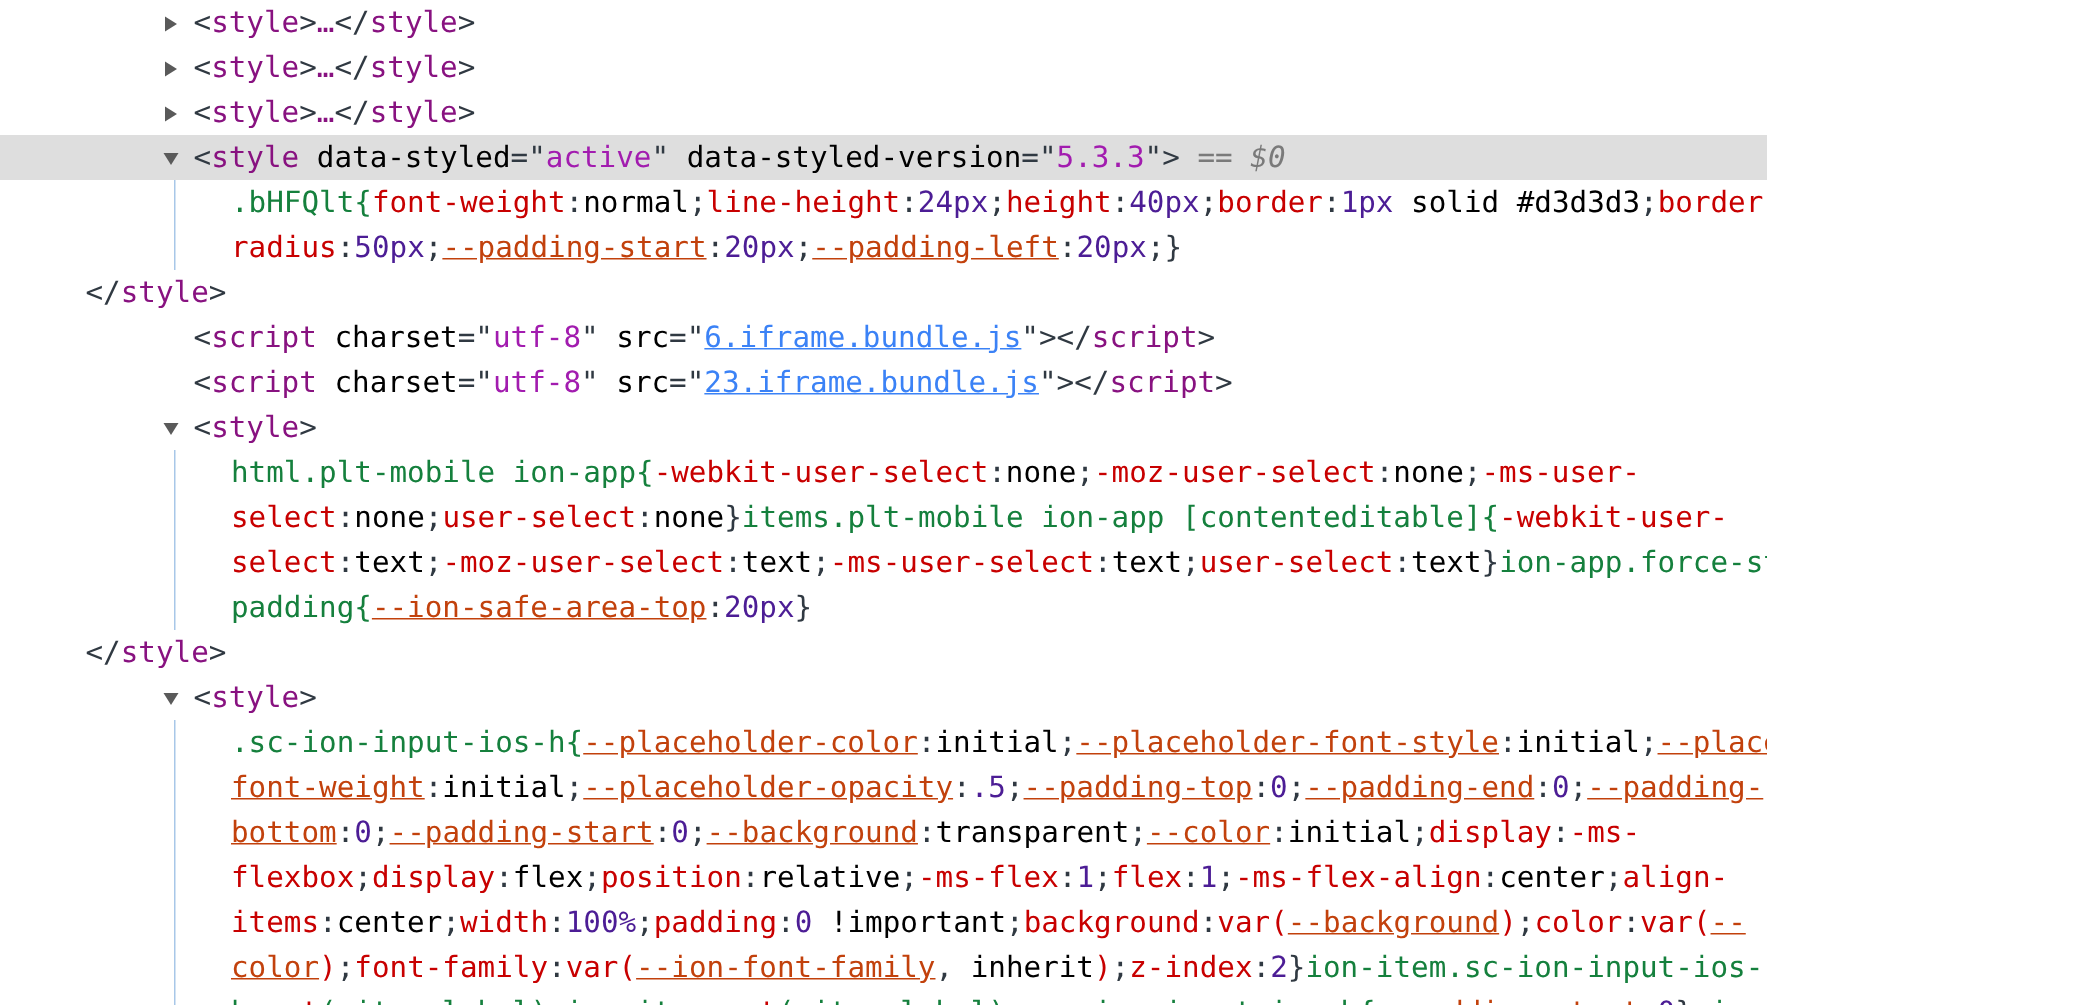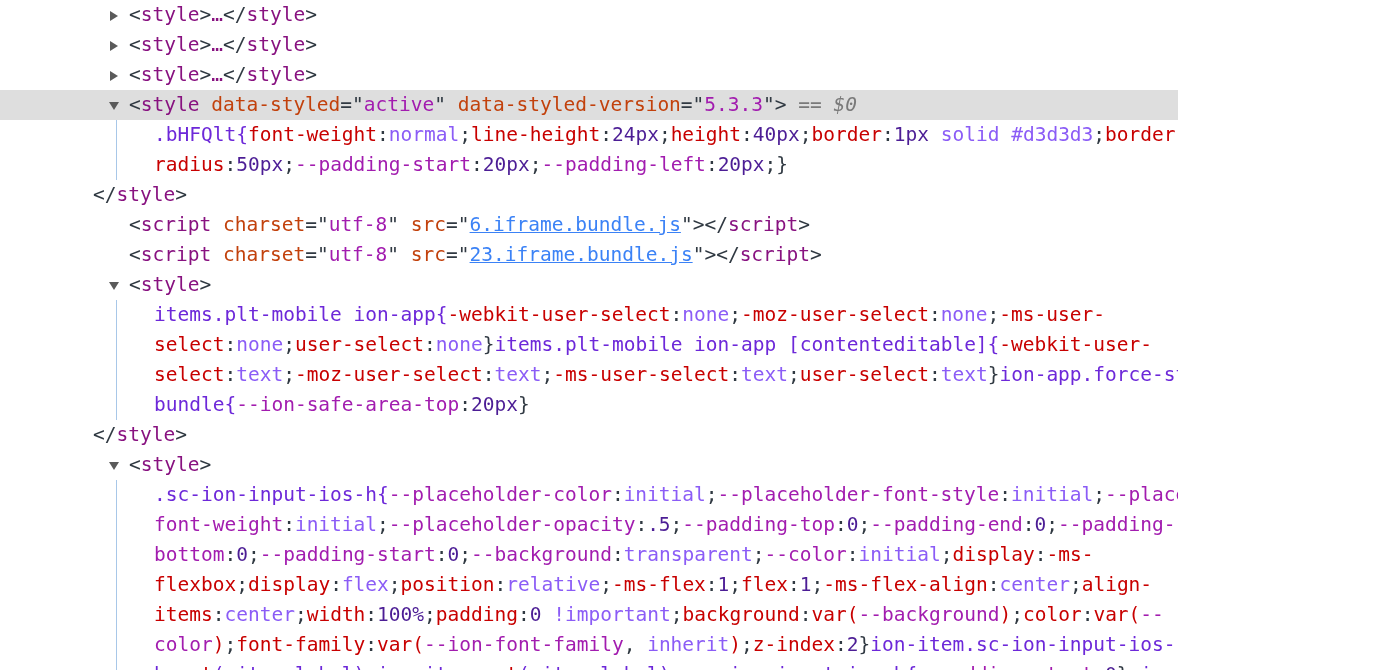--- a/index.html
+++ b/index.html
@@ -33,21 +33,21 @@
     white-space: pre;
     padding-left: 0;
   }
   .row {
     position: relative;
     white-space: pre;
   }
 
   
   .ind-1 { padding-left: 129px; }
-  .ind-1c { padding-left: 93px; }
+  .ind-1c { padding-left: 57px; }
   .ind-2 { padding-left: 154px; }
 
   
   .tri {
     position: absolute;
     width: 0; height: 0;
     left: 110px;
     top: 11px;
   }
   .tri-closed {
@@ -72,30 +72,30 @@
     position: absolute;
     left: 116px;
     top: 0;
     bottom: 0;
     width: 1px;
     background: #a8c7e8;
   }
 
   
   .tag       { color: #881280; }
-  .attr      { color: #c2410c; }
+  .attr      { color: #000000; }
   .attrval   { color: #a21caf; }
   .punct     { color: #303942; }
   .text      { color: #303942; }
   .link      { color: #3b82f6; text-decoration: underline; cursor: pointer; }
   .prop      { color: #c80000; }
   .val-num   { color: #4c1d95; }
-  .val-kw    { color: #8b5cf6; }
-  .val-var   { color: #a21caf; }
-  .sel       { color: #6d28d9; }
+  .val-kw    { color: #000000; }
+  .val-var   { color: #c2410c; text-decoration: underline; }
+  .sel       { color: #15803d; }
   .dollar    { color: #7a7a7a; font-style: italic; }
   .eqeq      { color: #7a7a7a; }
   .ellipsis  { color: #881280; }
 </style>
 </head>
 <body>
 
 <div class="tree" id="tree-root">
     <div class="node">
       <div class="row-head ind-1"><span class="tri tri-closed"></span><span class="punct">&lt;</span><span class="tag">style</span><span class="punct">&gt;</span><span class="ellipsis">…</span><span class="punct">&lt;/</span><span class="tag">style</span><span class="punct">&gt;</span></div>
@@ -116,24 +116,24 @@
     </div>
     <div class="node">
       <div class="row-head ind-1"><span class="punct">&lt;</span><span class="tag">script</span><span class="text"> </span><span class="attr">charset</span><span class="punct">=</span><span class="punct">"</span><span class="attrval">utf-8</span><span class="punct">"</span><span class="text"> </span><span class="attr">src</span><span class="punct">=</span><span class="punct">"</span><span class="link">6.iframe.bundle.js</span><span class="punct">"</span><span class="punct">&gt;</span><span class="punct">&lt;/</span><span class="tag">script</span><span class="punct">&gt;</span></div>
     </div>
     <div class="node">
       <div class="row-head ind-1"><span class="punct">&lt;</span><span class="tag">script</span><span class="text"> </span><span class="attr">charset</span><span class="punct">=</span><span class="punct">"</span><span class="attrval">utf-8</span><span class="punct">"</span><span class="text"> </span><span class="attr">src</span><span class="punct">=</span><span class="punct">"</span><span class="link">23.iframe.bundle.js</span><span class="punct">"</span><span class="punct">&gt;</span><span class="punct">&lt;/</span><span class="tag">script</span><span class="punct">&gt;</span></div>
     </div>
     <div class="node">
       <div class="row-head ind-1"><span class="tri tri-open"></span><span class="punct">&lt;</span><span class="tag">style</span><span class="punct">&gt;</span></div>
       <div class="children guide">
-        <div class="row ind-2"><span class="sel">items.plt-mobile ion-app{</span><span class="prop">-webkit-user-select</span><span class="punct">:</span><span class="val-kw">none</span><span class="punct">;</span><span class="prop">-moz-user-select</span><span class="punct">:</span><span class="val-kw">none</span><span class="punct">;</span><span class="prop">-ms-user-</span></div>
+        <div class="row ind-2"><span class="sel">html.plt-mobile ion-app{</span><span class="prop">-webkit-user-select</span><span class="punct">:</span><span class="val-kw">none</span><span class="punct">;</span><span class="prop">-moz-user-select</span><span class="punct">:</span><span class="val-kw">none</span><span class="punct">;</span><span class="prop">-ms-user-</span></div>
         <div class="row ind-2"><span class="prop">select</span><span class="punct">:</span><span class="val-kw">none</span><span class="punct">;</span><span class="prop">user-select</span><span class="punct">:</span><span class="val-kw">none</span><span class="punct">}</span><span class="sel">items.plt-mobile ion-app [contenteditable]{</span><span class="prop">-webkit-user-</span></div>
         <div class="row ind-2"><span class="prop">select</span><span class="punct">:</span><span class="val-kw">text</span><span class="punct">;</span><span class="prop">-moz-user-select</span><span class="punct">:</span><span class="val-kw">text</span><span class="punct">;</span><span class="prop">-ms-user-select</span><span class="punct">:</span><span class="val-kw">text</span><span class="punct">;</span><span class="prop">user-select</span><span class="punct">:</span><span class="val-kw">text</span><span class="punct">}</span><span class="sel">ion-app.force-statusb</span></div>
-        <div class="row ind-2"><span class="sel">bundle{</span><span class="val-var">--ion-safe-area-top</span><span class="punct">:</span><span class="val-num">20px</span><span class="punct">}</span></div>
+        <div class="row ind-2"><span class="sel">padding{</span><span class="val-var">--ion-safe-area-top</span><span class="punct">:</span><span class="val-num">20px</span><span class="punct">}</span></div>
       </div>
       <div class="row ind-1c"><span class="punct">&lt;/</span><span class="tag">style</span><span class="punct">&gt;</span></div>
     </div>
     <div class="node">
       <div class="row-head ind-1"><span class="tri tri-open"></span><span class="punct">&lt;</span><span class="tag">style</span><span class="punct">&gt;</span></div>
       <div class="children guide">
         <div class="row ind-2"><span class="sel">.sc-ion-input-ios-h{</span><span class="val-var">--placeholder-color</span><span class="punct">:</span><span class="val-kw">initial</span><span class="punct">;</span><span class="val-var">--placeholder-font-style</span><span class="punct">:</span><span class="val-kw">initial</span><span class="punct">;</span><span class="val-var">--placeholde</span></div>
         <div class="row ind-2"><span class="val-var">font-weight</span><span class="punct">:</span><span class="val-kw">initial</span><span class="punct">;</span><span class="val-var">--placeholder-opacity</span><span class="punct">:</span><span class="val-num">.5</span><span class="punct">;</span><span class="val-var">--padding-top</span><span class="punct">:</span><span class="val-num">0</span><span class="punct">;</span><span class="val-var">--padding-end</span><span class="punct">:</span><span class="val-num">0</span><span class="punct">;</span><span class="val-var">--padding-</span></div>
         <div class="row ind-2"><span class="val-var">bottom</span><span class="punct">:</span><span class="val-num">0</span><span class="punct">;</span><span class="val-var">--padding-start</span><span class="punct">:</span><span class="val-num">0</span><span class="punct">;</span><span class="val-var">--background</span><span class="punct">:</span><span class="val-kw">transparent</span><span class="punct">;</span><span class="val-var">--color</span><span class="punct">:</span><span class="val-kw">initial</span><span class="punct">;</span><span class="prop">display</span><span class="punct">:</span><span class="prop">-ms-</span></div>
         <div class="row ind-2"><span class="prop">flexbox</span><span class="punct">;</span><span class="prop">display</span><span class="punct">:</span><span class="val-kw">flex</span><span class="punct">;</span><span class="prop">position</span><span class="punct">:</span><span class="val-kw">relative</span><span class="punct">;</span><span class="prop">-ms-flex</span><span class="punct">:</span><span class="val-num">1</span><span class="punct">;</span><span class="prop">flex</span><span class="punct">:</span><span class="val-num">1</span><span class="punct">;</span><span class="prop">-ms-flex-align</span><span class="punct">:</span><span class="val-kw">center</span><span class="punct">;</span><span class="prop">align-</span></div>

